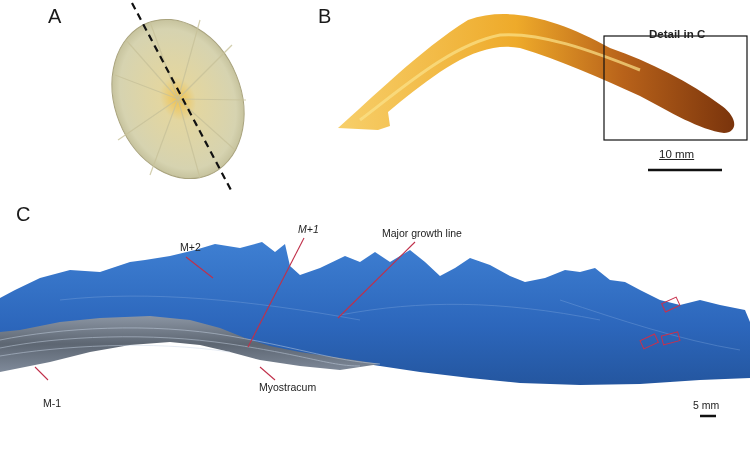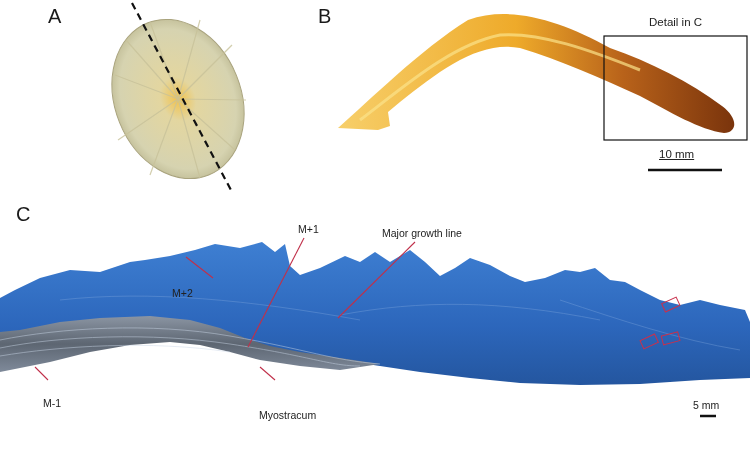--- a/index.html
+++ b/index.html
@@ -91,21 +91,21 @@
       <line x1="186" y1="257" x2="213" y2="278"></line>
       <line x1="304" y1="238" x2="248" y2="347"></line>
       <line x1="415" y1="242" x2="338" y2="318"></line>
       <line x1="35" y1="367" x2="48" y2="380"></line>
       <line x1="260" y1="367" x2="275" y2="380"></line>
     </g>
     <line x1="700" y1="416" x2="716" y2="416" stroke="#111" stroke-width="2.5"></line>
   </g>
 </svg>
 
-<div class="abs small" style="left:649px;top:16px;">Detail in C</div>
+<div class="abs small" style="left:649px;top:28px;font-weight:bold;">Detail in C</div>
 <div class="abs small" style="left:659px;top:148px;text-decoration:underline;">10 mm</div>
 
-<div class="abs anno" style="left:172px;top:241px;margin-top:46px;">M+2</div>
-<div class="abs anno" style="left:298px;top:223px;">M+1</div>
+<div class="abs anno" style="left:180px;top:241px;">M+2</div>
+<div class="abs anno" style="left:298px;top:223px;font-style:italic;">M+1</div>
 <div class="abs anno" style="left:382px;top:227px;">Major growth line</div>
 <div class="abs anno" style="left:43px;top:385px;margin-top:12px;">M-1</div>
-<div class="abs anno" style="left:259px;top:381px;margin-top:28px;">Myostracum</div>
+<div class="abs anno" style="left:259px;top:381px;">Myostracum</div>
 <div class="abs anno" style="left:693px;top:399px;">5 mm</div>
 
 </body></html>

